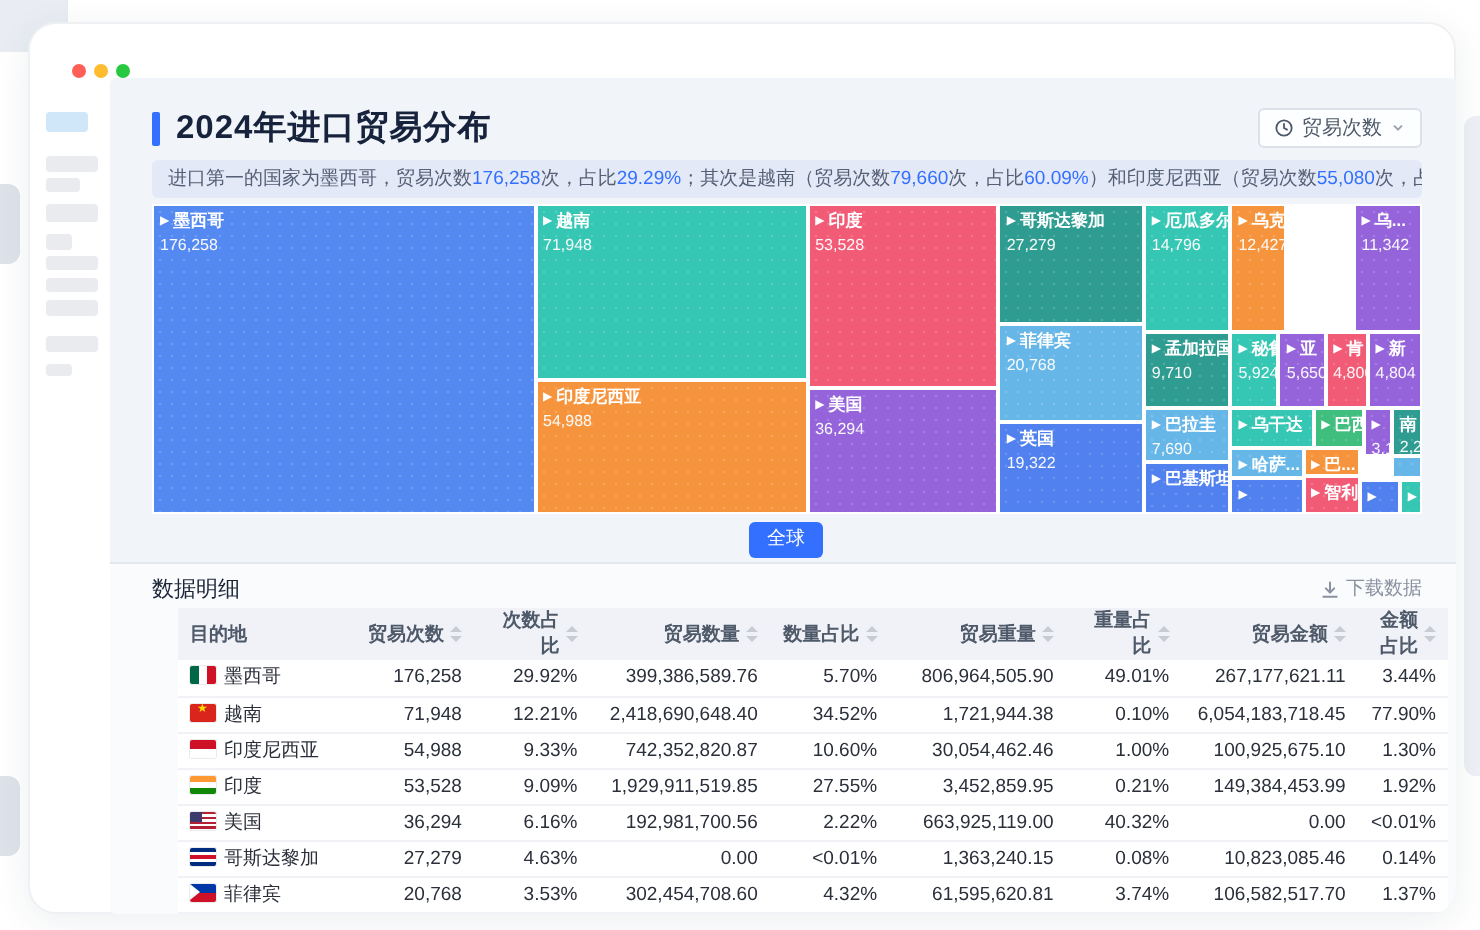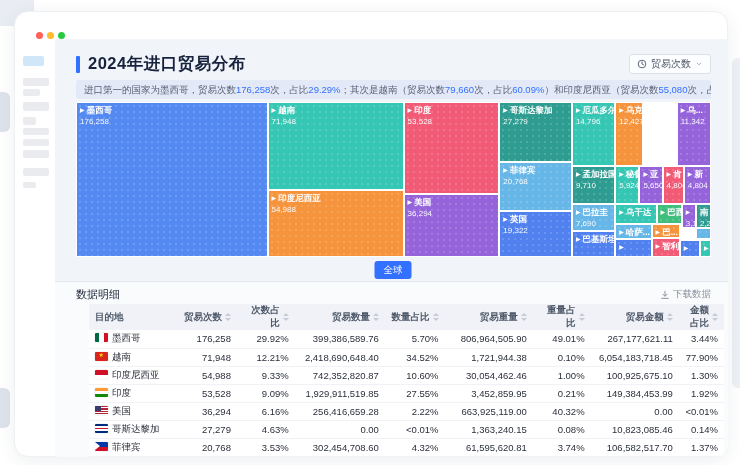--- a/index.html
+++ b/index.html
@@ -387,21 +387,21 @@
             <td class="al-r">27.55%</td>
             <td class="al-r">3,452,859.95</td>
             <td class="al-r">0.21%</td>
             <td class="al-r">149,384,453.99</td>
             <td class="al-r">1.92%</td>
           </tr>
           <tr>
             <td class="al-l dest"><span class="flag flag-us"></span><span>美国</span></td>
             <td class="al-r">36,294</td>
             <td class="al-r">6.16%</td>
-            <td class="al-r">256,416,659.28</td>
+            <td class="al-r">192,981,700.56</td>
             <td class="al-r">2.22%</td>
             <td class="al-r">663,925,119.00</td>
             <td class="al-r">40.32%</td>
             <td class="al-r">0.00</td>
             <td class="al-r">&lt;0.01%</td>
           </tr>
           <tr>
             <td class="al-l dest"><span class="flag flag-cr"></span><span>哥斯达黎加</span></td>
             <td class="al-r">27,279</td>
             <td class="al-r">4.63%</td>

